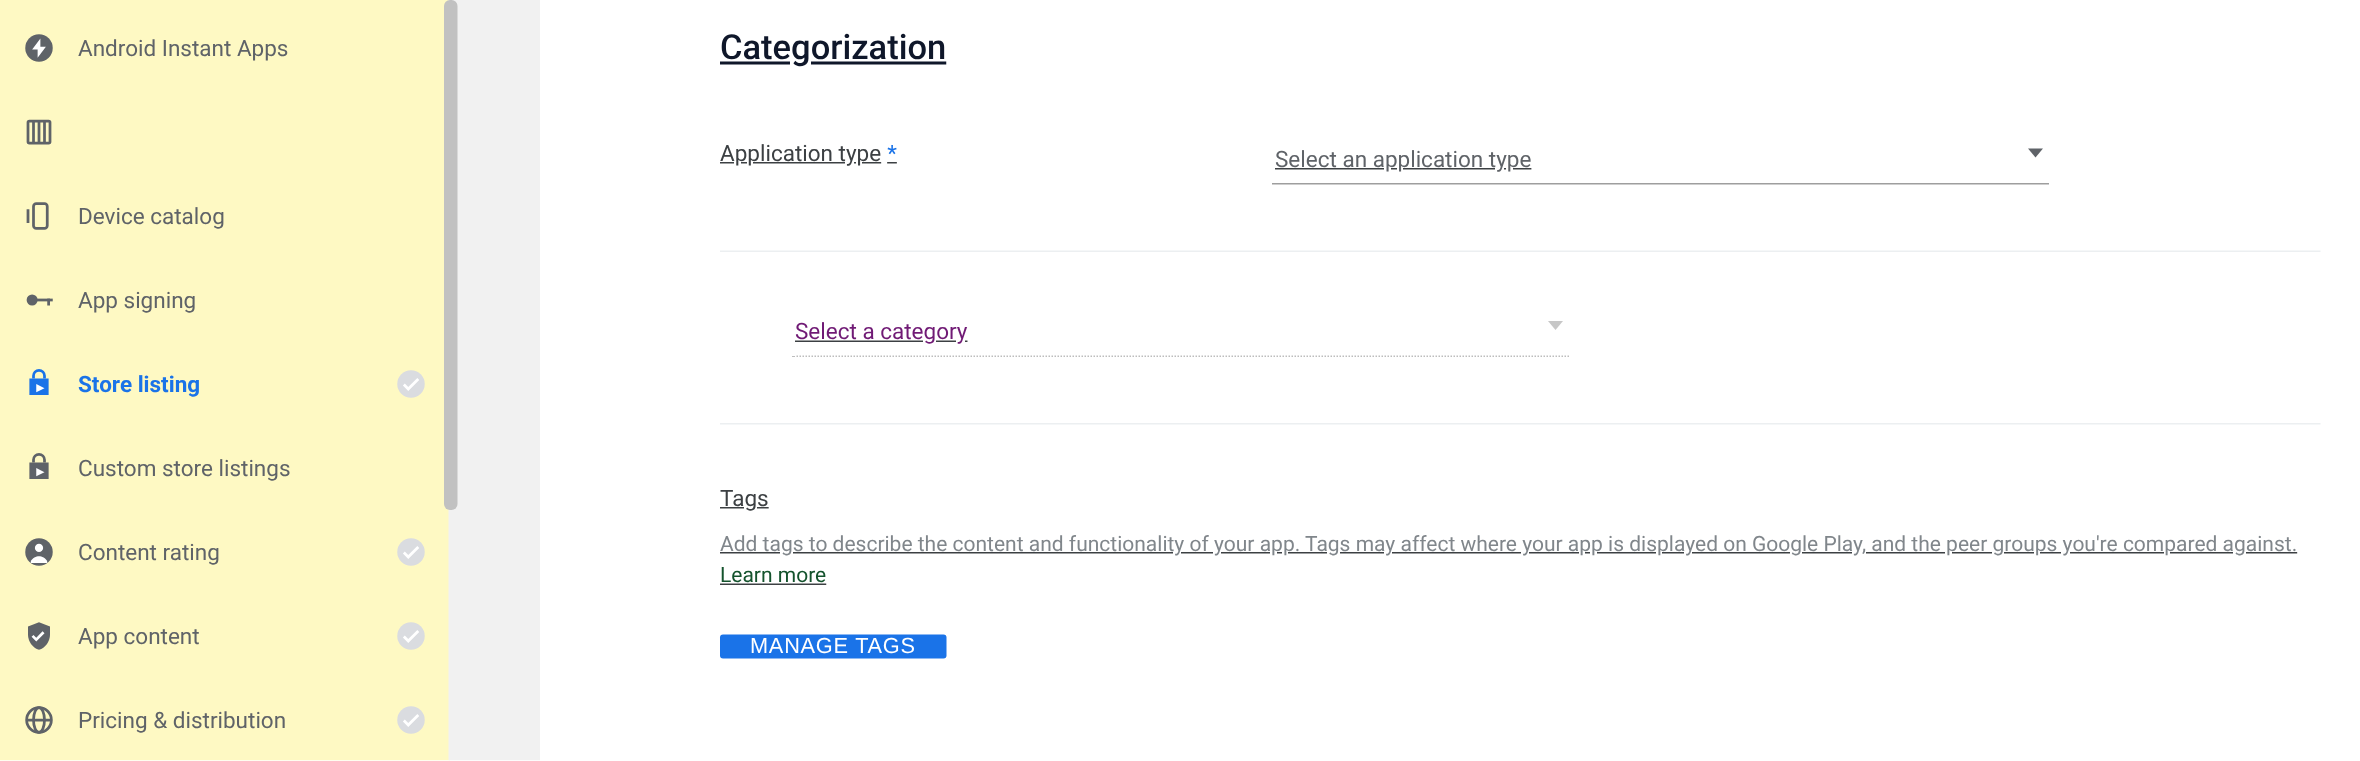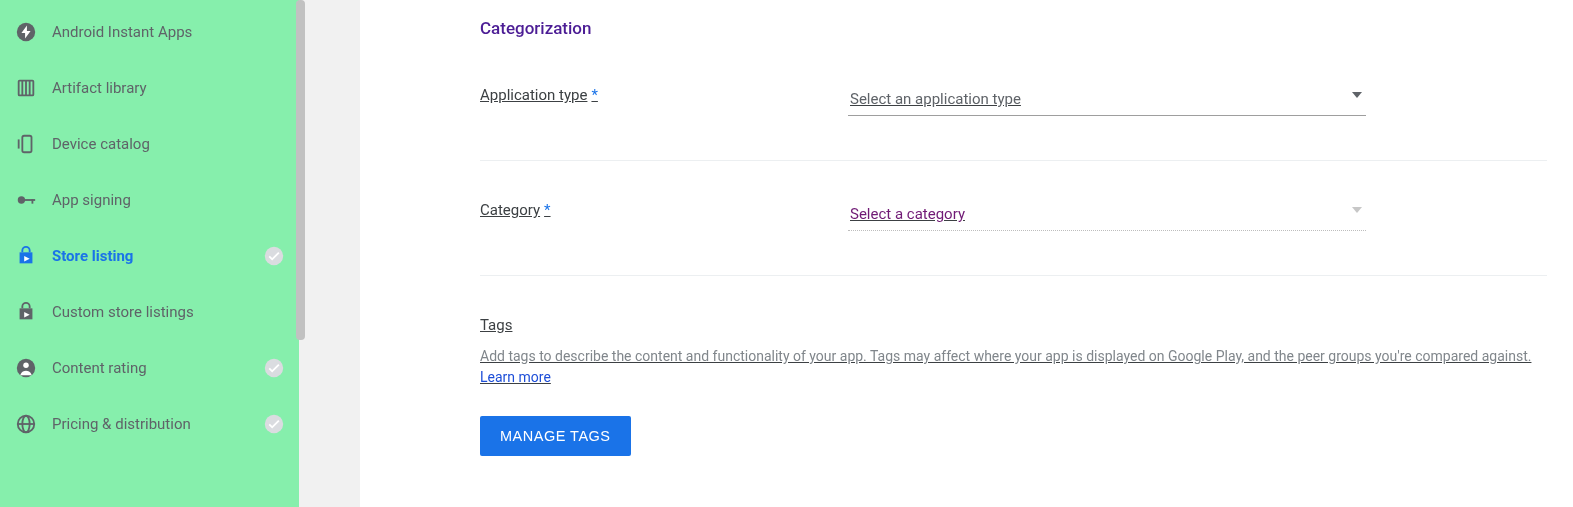--- a/index.html
+++ b/index.html
@@ -12,21 +12,21 @@
     height: 507px;
     overflow: hidden;
     display: flex;
   }
 
   
   .sidebar {
     position: relative;
     width: 300px;
     flex: 0 0 300px;
-    background: #86efac;
+    background: #fef9c3;
     border-right: 1px solid #f1f1f1;
     padding-top: 4px;
   }
   .sidebar-item {
     display: flex;
     align-items: center;
     height: 56px;
     padding-left: 14px;
     padding-right: 14px;
     cursor: pointer;
@@ -68,24 +68,25 @@
 
   
   .content {
     flex: 1;
     background: #ffffff;
     padding: 18px 26px 0 120px;
     position: relative;
   }
 
   h2.section-title {
-    font-size: 17px;
+    font-size: 23px;
     font-weight: 500;
-    color: #4c1d95;
+    color: #0f172a;
     margin-bottom: 48px;
+    text-decoration: underline;
   }
 
   .form-row {
     display: flex;
     align-items: flex-start;
     padding-bottom: 44px;
     border-bottom: 1px solid #eceff1;
     margin-bottom: 40px;
     text-decoration: underline;
   }
@@ -130,32 +131,32 @@
   .md-select.disabled .underline {
     border-bottom: 1px dotted #bdbdbd;
   }
   .tags-title { font-size: 15px; color: #3c4043; margin-bottom: 12px; }
   .tags-desc {
     font-size: 14px;
     color: #80868b;
     line-height: 1.5;
     max-width: 1060px;
   }
-  .tags-desc a { color: #1d4ed8; text-decoration: none; cursor: pointer; }
+  .tags-desc a { color: #14532d; text-decoration: none; cursor: pointer; }
 
   .primary-btn {
     display: inline-block;
     margin-top: 28px;
     background: #1a73e8;
     color: #ffffff;
     border: none;
     font-size: 14.5px;
     font-weight: 500;
     letter-spacing: 0.5px;
-    padding: 12px 20px;
+    padding: 0 20px;
     border-radius: 2px;
     cursor: pointer;
   }
 </style>
 </head>
 <body>
 
 <nav class="sidebar">
 
   <div class="sidebar-item">
@@ -170,21 +171,20 @@
 
   <div class="sidebar-item">
     <span class="icon-slot">
       <svg viewBox="0 0 24 24" fill="none" stroke="#5f6368" stroke-width="2">
           <rect x="4" y="4" width="16" height="16" rx="1"></rect>
           <line x1="8" y1="4" x2="8" y2="20"></line>
           <line x1="12" y1="4" x2="12" y2="20"></line>
           <line x1="16" y1="4" x2="16" y2="20"></line>
         </svg>
     </span>
-    <span class="label">Artifact library</span>
   </div>
 
   <div class="sidebar-item">
     <span class="icon-slot">
       <svg viewBox="0 0 24 24" fill="none" stroke="#5f6368" stroke-width="2">
           <rect x="8" y="3" width="10" height="18" rx="2"></rect>
           <line x1="4" y1="7" x2="4" y2="17"></line>
         </svg>
     </span>
     <span class="label">Device catalog</span>
@@ -239,20 +239,35 @@
     </span>
     <span class="label">Content rating</span>
     <span class="check">
       <svg viewBox="0 0 24 24" fill="#dadce0">
           <circle cx="12" cy="12" r="10"></circle>
           <path fill="#fff" d="M10 14.2l-2.5-2.5-1.4 1.4L10 17l8-8-1.4-1.4z"></path>
         </svg>
     </span>
   </div>
 
+  <div class="sidebar-item">
+    <span class="icon-slot">
+      <svg viewBox="0 0 24 24" fill="#5f6368">
+          <path d="M12 2l8 3v6c0 5-3.5 9.7-8 11-4.5-1.3-8-6-8-11V5l8-3z"></path>
+          <path fill="#fff" d="M10 13.2l-2-2-1.4 1.4L10 16l6-6-1.4-1.4z"></path>
+        </svg>
+    </span>
+    <span class="label">App content</span>
+    <span class="check">
+      <svg viewBox="0 0 24 24" fill="#dadce0">
+          <circle cx="12" cy="12" r="10"></circle>
+          <path fill="#fff" d="M10 14.2l-2.5-2.5-1.4 1.4L10 17l8-8-1.4-1.4z"></path>
+        </svg>
+    </span>
+  </div>
 
   <div class="sidebar-item">
     <span class="icon-slot">
       <svg viewBox="0 0 24 24" fill="none" stroke="#5f6368" stroke-width="2">
           <circle cx="12" cy="12" r="9"></circle>
           <ellipse cx="12" cy="12" rx="4" ry="9"></ellipse>
           <line x1="3" y1="12" x2="21" y2="12"></line>
         </svg>
     </span>
     <span class="label">Pricing &amp; distribution</span>
@@ -280,23 +295,20 @@
     <div class="form-field-col">
       <div class="md-select">
         <span class="value">Select an application type</span>
         <span class="arrow"></span>
         <span class="underline"></span>
       </div>
     </div>
   </div>
 
   <div class="form-row">
-    <div class="form-label-col">
-      <span>Category</span><span class="req">*</span>
-    </div>
     <div class="form-field-col">
       <div class="md-select disabled">
         <span class="value">Select a category</span>
         <span class="arrow"></span>
         <span class="underline"></span>
       </div>
     </div>
   </div>
 
   <div class="form-row noborder" style="display:block;margin-top:34px;">

